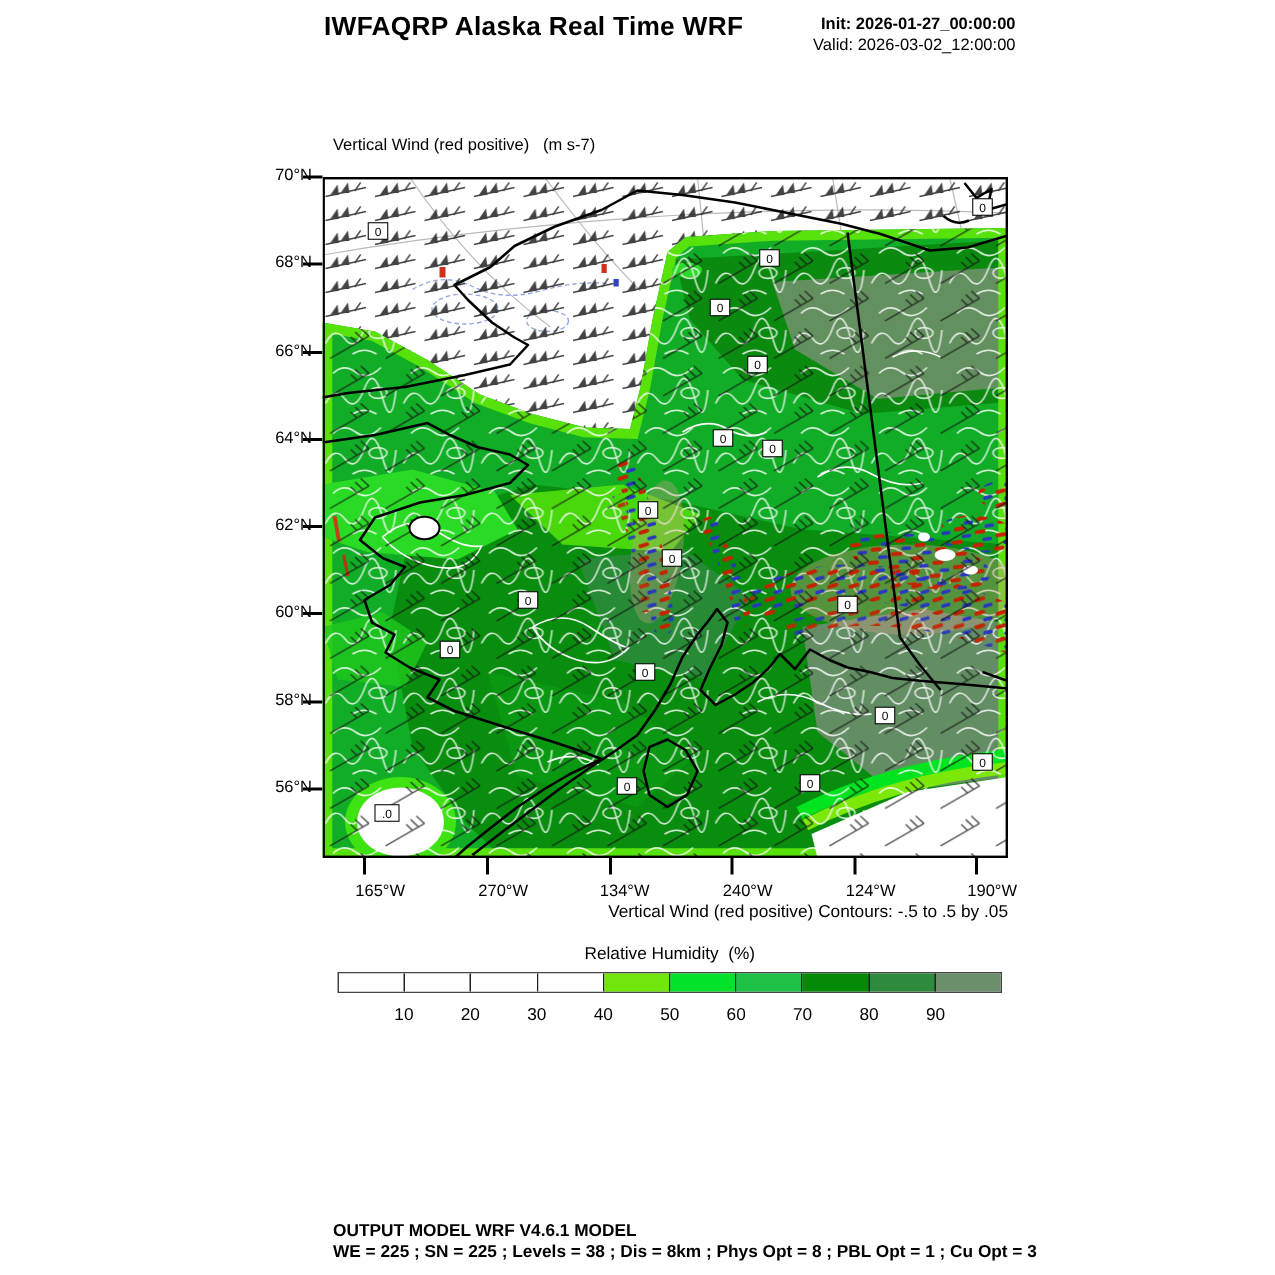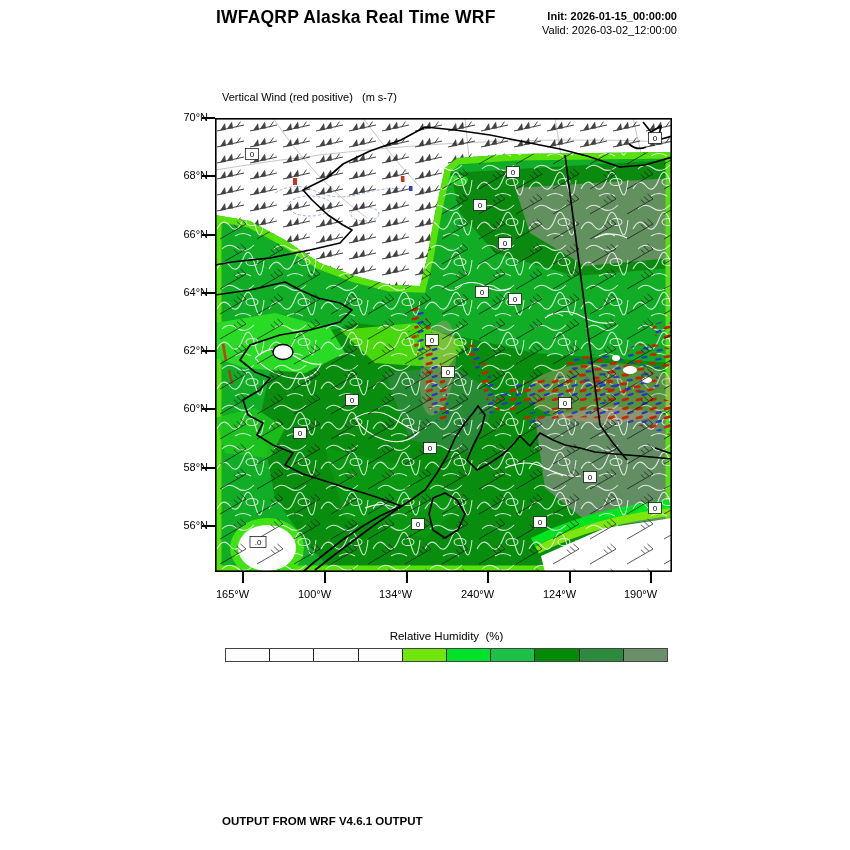--- a/index.html
+++ b/index.html
@@ -4,39 +4,39 @@
 <style>
   html,body{margin:0;padding:0;}
   body{font-family:"Liberation Sans", sans-serif; background:#ffffff;}
   #page{position:relative;width:850px;height:850px;background:#fff;overflow:hidden;}
   .title{position:absolute;left:216px;top:7px;font-size:17.5px;font-weight:bold;color:#000;letter-spacing:.2px;}
   .initline{position:absolute;right:173px;top:10px;font-size:11px;font-weight:bold;color:#000;text-align:right;}
   .validline{position:absolute;right:173px;top:24px;font-size:11px;color:#000;text-align:right;}
   .fields{position:absolute;left:222px;top:62px;font-size:11px;color:#000;line-height:14px;white-space:pre;}
   .latlab{position:absolute;left:152px;width:56px;text-align:right;font-size:11px;color:#000;}
   .lattick{position:absolute;left:202px;width:13px;height:1.6px;background:#000;}
-  .lonlab{position:absolute;width:54px;text-align:left;font-size:11px;color:#000;top:588px;}
+  .lonlab{position:absolute;width:54px;text-align:right;font-size:11px;color:#000;top:588px;}
   .lontick{position:absolute;top:572px;width:1.6px;height:11px;background:#000;}
   .caption{position:absolute;right:178px;top:602px;font-size:11.5px;color:#000;}
   .cbtitle{position:absolute;left:225px;width:443px;text-align:center;top:630px;font-size:11.5px;color:#000;white-space:pre;}
   .colorbar{position:absolute;left:225px;top:648px;width:443px;height:14px;display:flex;border:1px solid #444;box-sizing:border-box;}
   .cb-cell{flex:1;border-right:1px solid #222;}
   .cb-cell:last-child{border-right:none;}
   .cbticks{position:absolute;left:225px;top:671px;width:443px;height:14px;}
   .cb-tick{position:absolute;width:26px;text-align:center;font-size:11.5px;color:#000;top:0;}
   .footer{position:absolute;left:222px;top:814px;font-size:11.5px;font-weight:bold;color:#000;line-height:14px;}
   .mapwrap{position:absolute;left:215px;top:118px;width:457px;height:454px;}
   svg text{font-family:"Liberation Sans", sans-serif;}
 </style>
 </head>
 <body>
 <div id="page">
 
   <div class="title">IWFAQRP Alaska Real Time WRF</div>
-  <div class="initline">Init: 2026-01-15_00:00:00</div>
+  <div class="initline">Init: 2026-01-27_00:00:00</div>
   <div class="validline">Valid: 2026-03-02_12:00:00</div>
 
   <div class="fields">
     <div>Vertical Wind (red positive)   (m s-7)</div>
     <div>Relative Humidity   (%)</div>
     <div>Winds   (kts)</div>
   </div>
 
   <div class="latlab" style="top:111px">70°N</div>
   <div class="latlab" style="top:169px">68°N</div>
@@ -49,21 +49,21 @@
   <div class="lattick" style="top:117px"></div>
   <div class="lattick" style="top:175px"></div>
   <div class="lattick" style="top:234px"></div>
   <div class="lattick" style="top:292px"></div>
   <div class="lattick" style="top:350px"></div>
   <div class="lattick" style="top:408px"></div>
   <div class="lattick" style="top:467px"></div>
   <div class="lattick" style="top:525px"></div>
 
   <div class="lonlab" style="left:216px">165°W</div>
-  <div class="lonlab" style="left:298px">100°W</div>
+  <div class="lonlab" style="left:298px">270°W</div>
   <div class="lonlab" style="left:379px">134°W</div>
   <div class="lonlab" style="left:461px">240°W</div>
   <div class="lonlab" style="left:543px">124°W</div>
   <div class="lonlab" style="left:624px">190°W</div>
   <div class="lontick" style="left:242px"></div>
   <div class="lontick" style="left:324px"></div>
   <div class="lontick" style="left:406px"></div>
   <div class="lontick" style="left:487px"></div>
   <div class="lontick" style="left:569px"></div>
   <div class="lontick" style="left:650px"></div>
@@ -274,32 +274,45 @@
       <g transform="translate(43,424)">
             <rect x="-8" y="-5.5" width="16" height="11" fill="#fff" stroke="#000" stroke-width="0.7"></rect>
             <text y="3">.0</text>
           </g>
     </g>
 
     <rect x="0.8" y="0.8" width="455.4" height="452.4" fill="none" stroke="#000" stroke-width="1.6"></rect>
   </svg>
   </div>
 
+  <div class="caption">Vertical Wind (red positive) Contours: -.5 to .5 by .05</div>
 
   <div class="cbtitle">Relative Humidity  (%)</div>
   <div class="colorbar">
       <div class="cb-cell" style="background: rgb(255, 255, 255);"></div>
       <div class="cb-cell" style="background: rgb(255, 255, 255);"></div>
       <div class="cb-cell" style="background: rgb(255, 255, 255);"></div>
       <div class="cb-cell" style="background: rgb(255, 255, 255);"></div>
       <div class="cb-cell" style="background: rgb(112, 230, 13);"></div>
       <div class="cb-cell" style="background: rgb(0, 227, 42);"></div>
       <div class="cb-cell" style="background: rgb(29, 193, 70);"></div>
       <div class="cb-cell" style="background: rgb(3, 138, 6);"></div>
       <div class="cb-cell" style="background: rgb(46, 139, 62);"></div>
       <div class="cb-cell" style="background: rgb(107, 142, 107);"></div>
     </div>
+  <div class="cbticks">
+      <span class="cb-tick" style="left: 31.3px;">10</span>
+      <span class="cb-tick" style="left: 75.6px;">20</span>
+      <span class="cb-tick" style="left: 119.9px;">30</span>
+      <span class="cb-tick" style="left: 164.2px;">40</span>
+      <span class="cb-tick" style="left: 208.5px;">50</span>
+      <span class="cb-tick" style="left: 252.8px;">60</span>
+      <span class="cb-tick" style="left: 297.1px;">70</span>
+      <span class="cb-tick" style="left: 341.4px;">80</span>
+      <span class="cb-tick" style="left: 385.7px;">90</span>
+    </div>
 
   <div class="footer">
-    <div>OUTPUT FROM WRF V4.6.1 OUTPUT</div>
+    <div>OUTPUT MODEL WRF V4.6.1 MODEL</div>
+    <div>WE = 225 ; SN = 225 ; Levels = 38 ; Dis = 8km ; Phys Opt = 8 ; PBL Opt = 1 ; Cu Opt = 3</div>
   </div>
 
 </div>
 
 </body></html>

